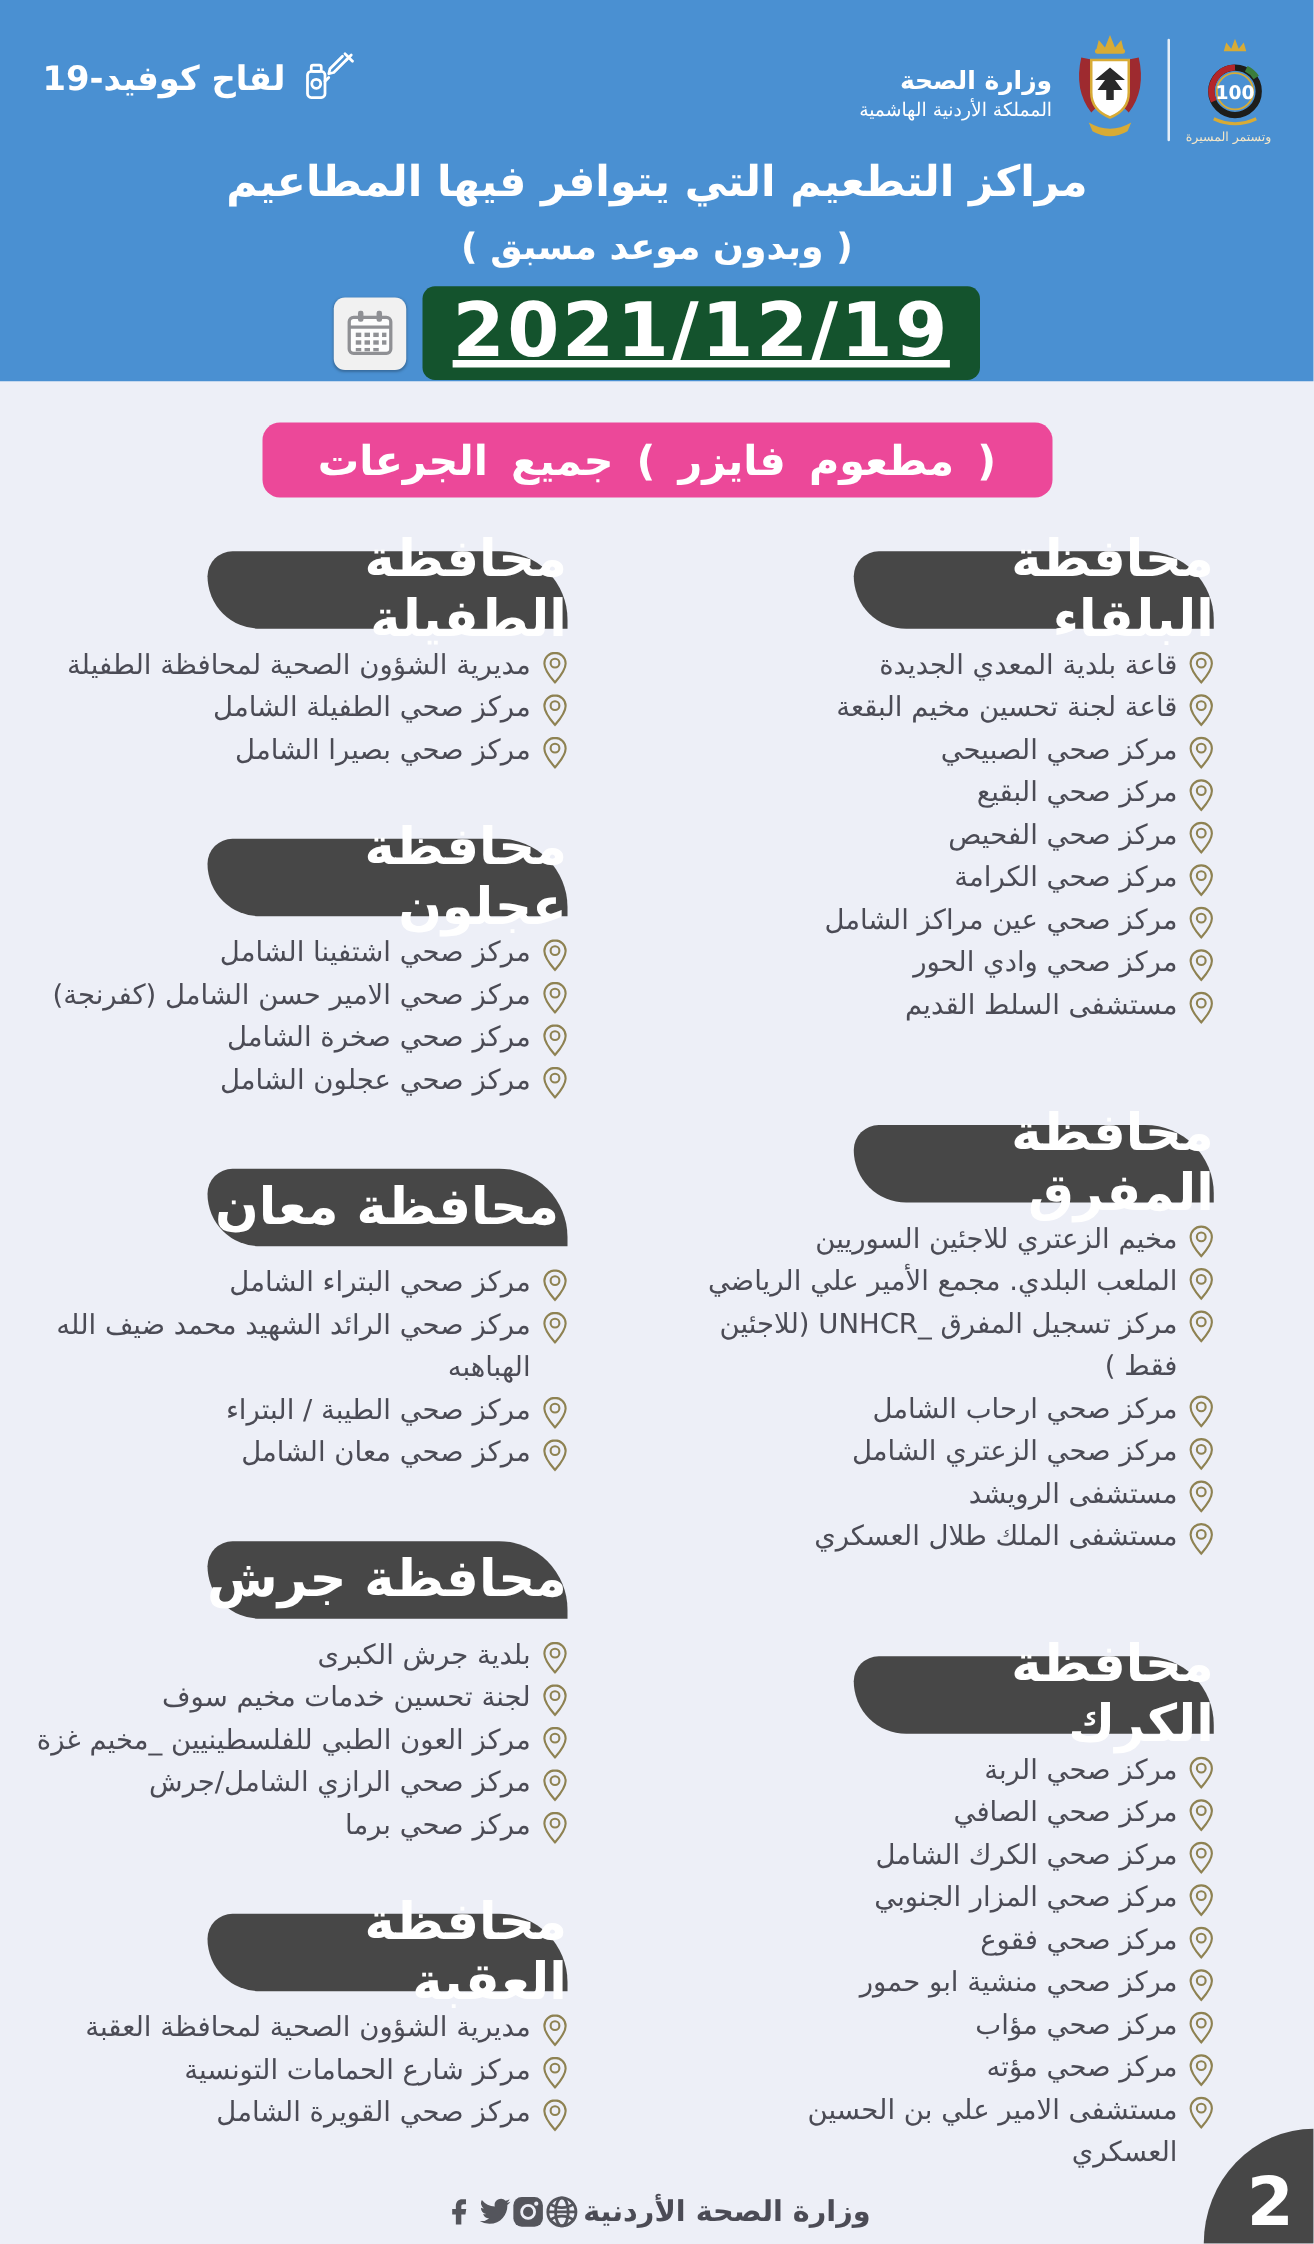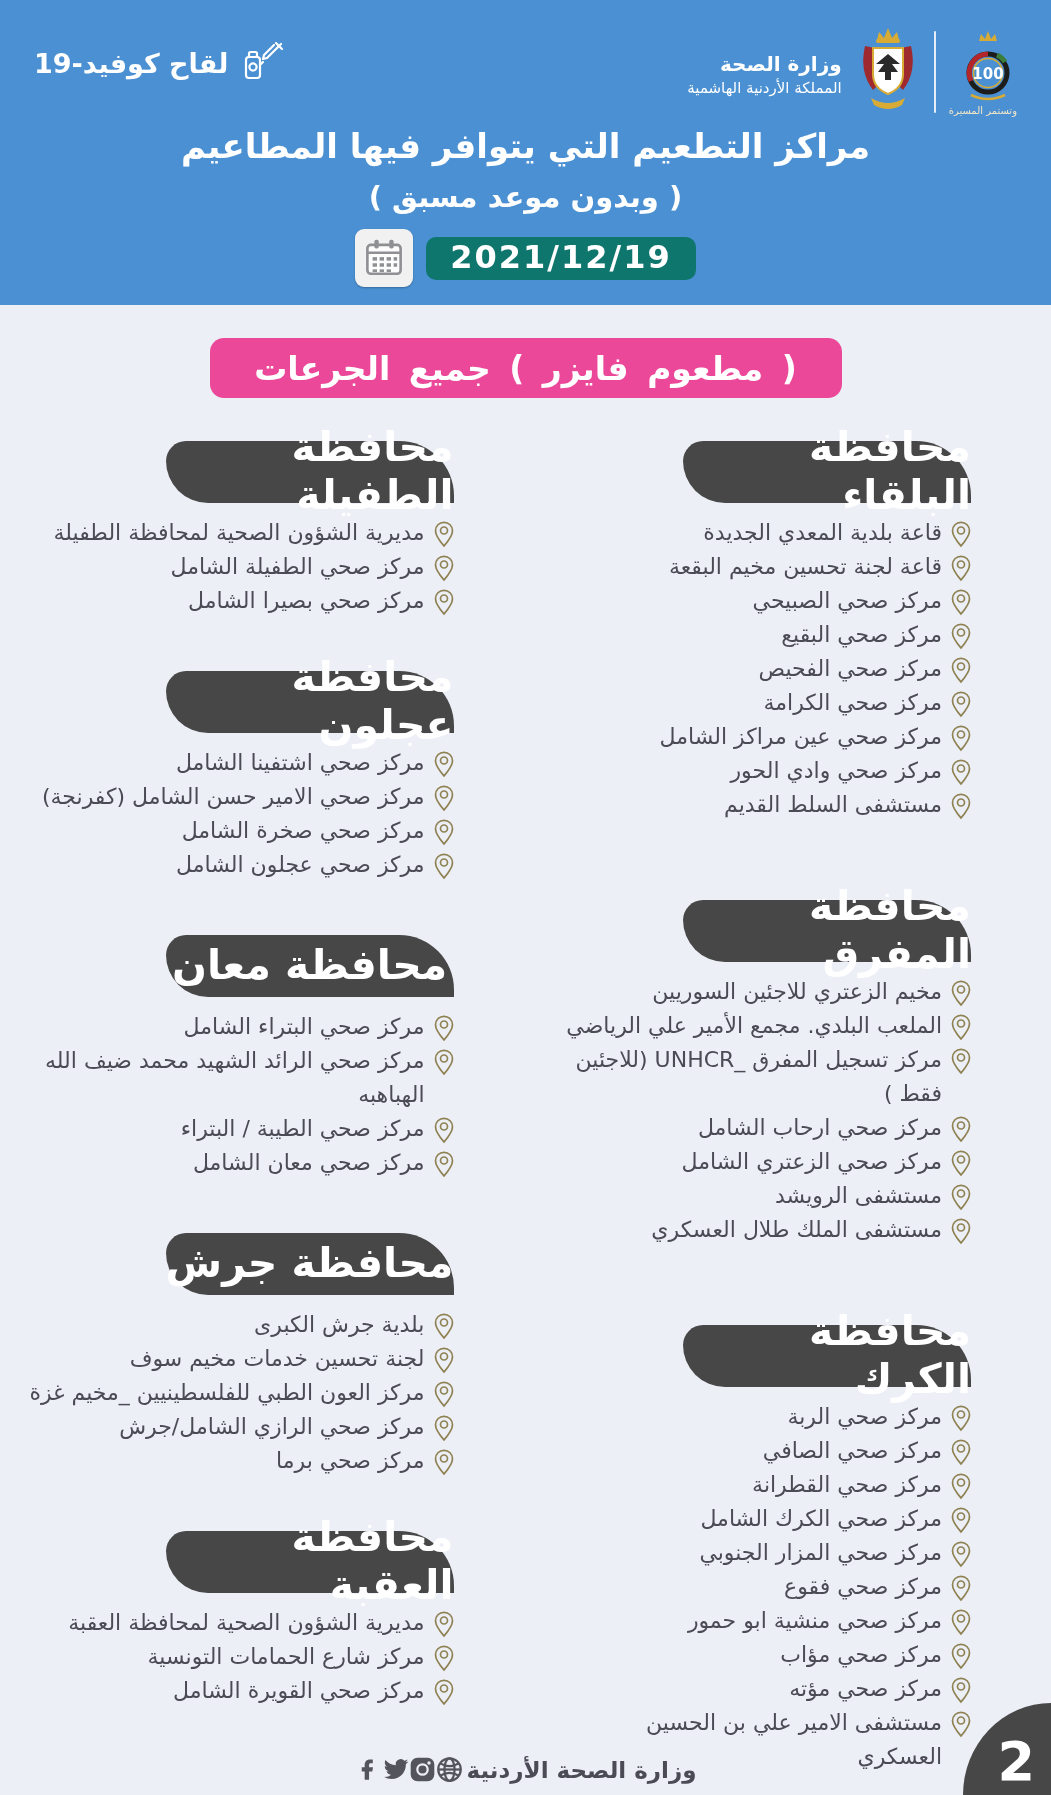--- a/index.html
+++ b/index.html
@@ -16,21 +16,21 @@
   .centennial-tagline{font-size:10px; color:#f3e6c8; letter-spacing:.5px;}
   .divider{width:2px; height:82px; background:rgba(255,255,255,.85); border-radius:2px;}
   .ministry-text{text-align:right; line-height:1.35; margin-top:6px;}
   .ministry-name{font-size:20px; font-weight:bold;}
   .kingdom-name{font-size:15px;}
   .covid-label{display:flex; align-items:center; gap:11px; margin-top:16px; font-size:27px; font-weight:bold;}
   .hero-title{text-align:center; font-size:34px; font-weight:bold; margin-top:2px; letter-spacing:.3px;}
   .hero-subtitle{text-align:center; font-size:29px; font-weight:bold; margin-top:14px;}
   .date-row{direction:ltr; display:flex; justify-content:center; align-items:center; gap:13px; margin-top:15px;}
   .calendar-chip{width:58px; height:58px; background:#f1f1f1; border-radius:9px; display:flex; align-items:center; justify-content:center; box-shadow:0 1px 2px rgba(0,0,0,.25);}
-  .date-badge{background:#0f766e; color:#fff; border-radius:10px; padding:1px 24px 4px; font-size:32px; font-weight:bold; letter-spacing:2px; direction:ltr;}
+  .date-badge{background:#14532d; color:#fff; border-radius:10px; padding:1px 24px 4px; font-size:60px; font-weight:bold; letter-spacing:2px; direction:ltr;text-decoration:underline;}
   
   .pill{width:632px; height:60px; margin:33px auto 0; background:#ec4899; border-radius:14px;
         display:flex; align-items:center; justify-content:center; color:#fff; font-size:33px; font-weight:bold; word-spacing:7px;}
   
   .columns{display:flex; align-items:flex-start; margin-top:43px;}
   .col{width:50%; box-sizing:border-box;}
   .col-right{padding:0 80px 0 30px;}
   .col-left{padding:0 72px 0 26px;}
   .ribbon{width:288px; height:62px; background:#474747; color:#fff;
           border-radius:22px 60px 0 46px;
@@ -274,27 +274,20 @@
     <path d="M10 1.3 C5.2 1.3 1.5 5 1.5 9.7 c0 5.6 6.7 13.1 8.5 15.2 1.8-2.1 8.5-9.6 8.5-15.2 0-4.7-3.7-8.4-8.5-8.4 Z" fill="none" stroke="#8e8252" stroke-width="1.7"></path>
     <circle cx="10" cy="9.5" r="3.5" fill="none" stroke="#8e8252" stroke-width="1.7"></circle>
   </svg>
 <span class="item-text">مركز صحي الصافي</span>
             </div>
             <div class="item">
   <svg class="pin" width="20" height="27" viewBox="0 0 20 27">
     <path d="M10 1.3 C5.2 1.3 1.5 5 1.5 9.7 c0 5.6 6.7 13.1 8.5 15.2 1.8-2.1 8.5-9.6 8.5-15.2 0-4.7-3.7-8.4-8.5-8.4 Z" fill="none" stroke="#8e8252" stroke-width="1.7"></path>
     <circle cx="10" cy="9.5" r="3.5" fill="none" stroke="#8e8252" stroke-width="1.7"></circle>
   </svg>
-<span class="item-text">مركز صحي القطرانة</span>
-            </div>
-            <div class="item">
-  <svg class="pin" width="20" height="27" viewBox="0 0 20 27">
-    <path d="M10 1.3 C5.2 1.3 1.5 5 1.5 9.7 c0 5.6 6.7 13.1 8.5 15.2 1.8-2.1 8.5-9.6 8.5-15.2 0-4.7-3.7-8.4-8.5-8.4 Z" fill="none" stroke="#8e8252" stroke-width="1.7"></path>
-    <circle cx="10" cy="9.5" r="3.5" fill="none" stroke="#8e8252" stroke-width="1.7"></circle>
-  </svg>
 <span class="item-text">مركز صحي الكرك الشامل</span>
             </div>
             <div class="item">
   <svg class="pin" width="20" height="27" viewBox="0 0 20 27">
     <path d="M10 1.3 C5.2 1.3 1.5 5 1.5 9.7 c0 5.6 6.7 13.1 8.5 15.2 1.8-2.1 8.5-9.6 8.5-15.2 0-4.7-3.7-8.4-8.5-8.4 Z" fill="none" stroke="#8e8252" stroke-width="1.7"></path>
     <circle cx="10" cy="9.5" r="3.5" fill="none" stroke="#8e8252" stroke-width="1.7"></circle>
   </svg>
 <span class="item-text">مركز صحي المزار الجنوبي</span>
             </div>
             <div class="item">

